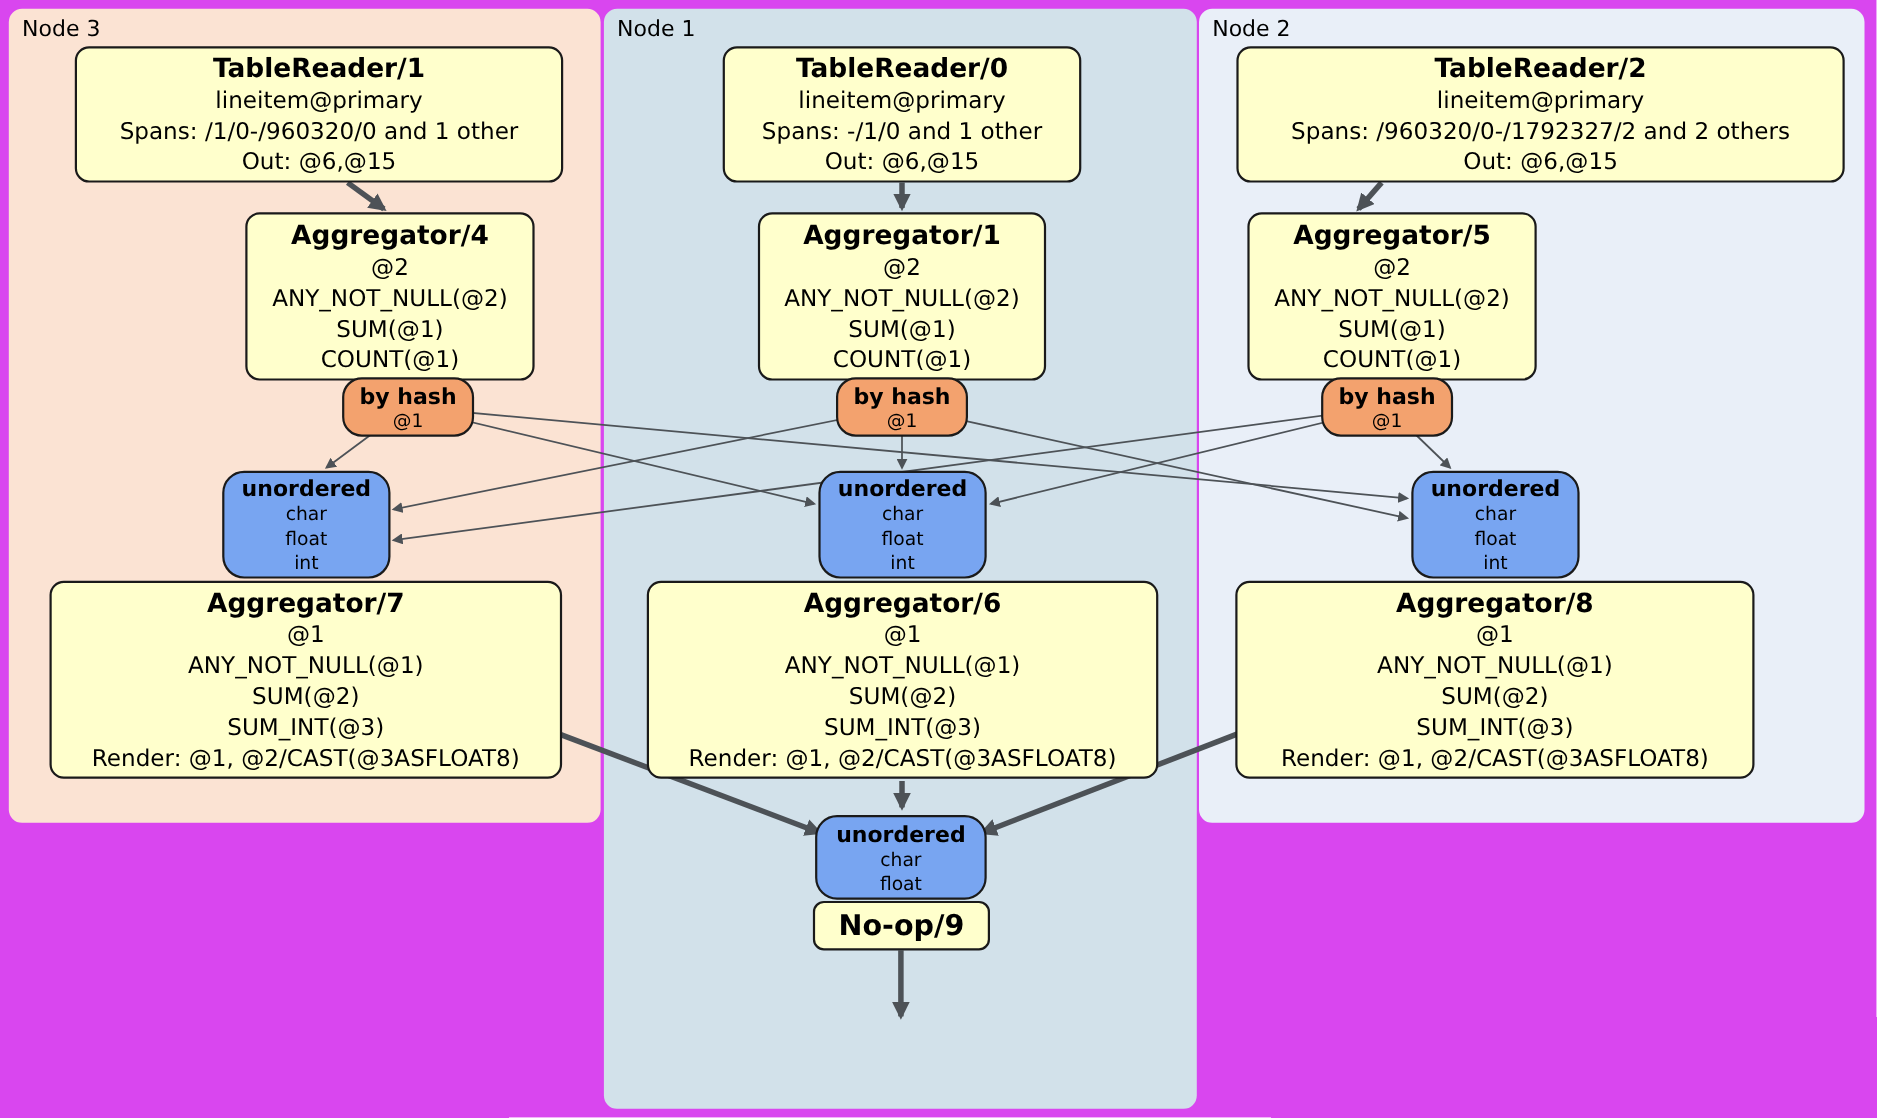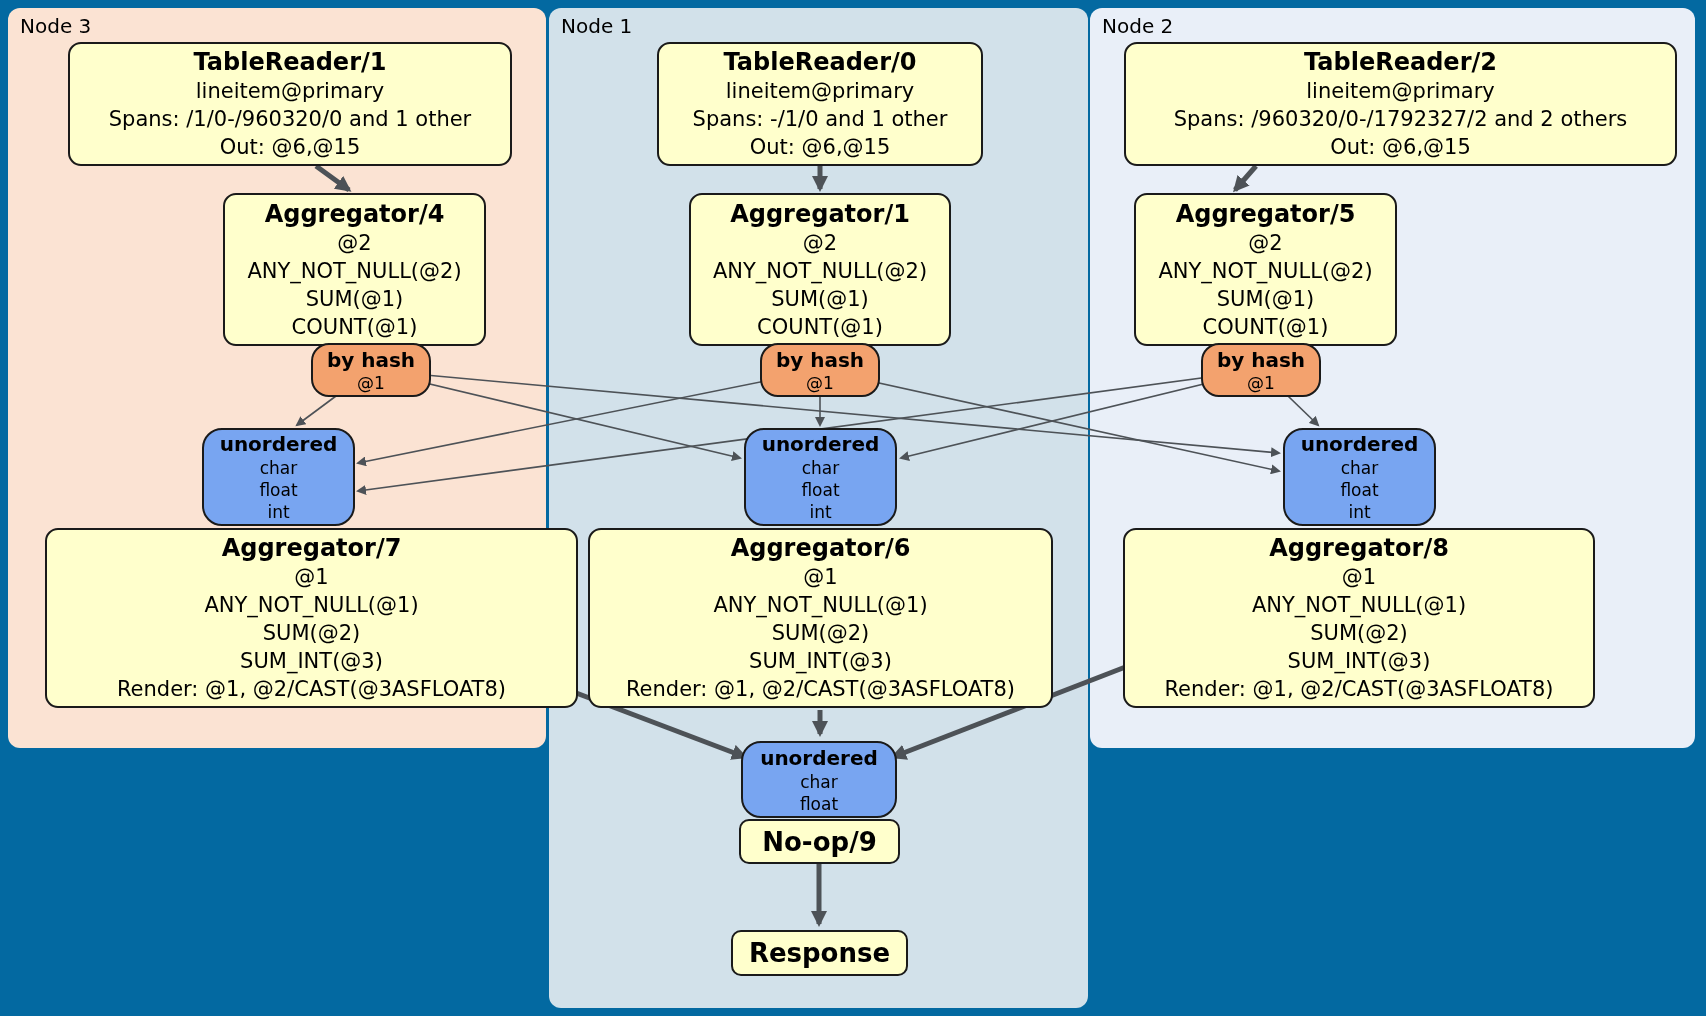--- a/index.html
+++ b/index.html
@@ -1,17 +1,17 @@
 <!DOCTYPE html>
 <html style="--panel-node3: #fbe3d3; --panel-node1: #d2e1ea; --panel-node2: #e9eff8; --box-yellow: #ffffcc; --box-orange: #f3a26e; --box-blue: #78a5f1; --box-border: #1a1a1a; --edge-color: #4d5257;"><head>
 <meta charset="utf-8">
 <style>
   html,body{margin:0;padding:0;background:#ffffff;}
   .canvas{
-    position:relative;width:1706px;height:1016px;overflow:hidden;background:#0369a1;
+    position:relative;width:1706px;height:1016px;overflow:hidden;background:#d946ef;
     font-family:"DejaVu Sans","Liberation Sans",sans-serif;color:#000;
   }
   .panel{position:absolute;border-radius:12px;z-index:0;}
   .panel-label{position:absolute;left:12px;top:6px;font-size:20px;color:#000;}
   .edges{position:absolute;left:0;top:0;z-index:1;color:var(--edge-color,#4d5257);}
   .box{
     position:absolute;box-sizing:border-box;z-index:2;
     border:2px solid var(--box-border,#1a1a1a);border-radius:13px;
     background:var(--box-yellow,#ffffcc);
     display:flex;flex-direction:column;align-items:center;justify-content:center;
@@ -134,21 +134,21 @@
     <div>float</div>
     <div>int</div>
   </div>
   <div class="box sync" style="left:1283px;top:428px;width:153px;height:98px;">
     <div class="t">unordered</div>
     <div>char</div>
     <div>float</div>
     <div>int</div>
   </div>
 
-  <div class="box" style="left:45px;top:528px;width:533px;height:180px;">
+  <div class="box" style="left:45px;top:528px;width:466px;height:180px;">
     <div class="t">Aggregator/7</div>
     <div>@1</div>
     <div>ANY_NOT_NULL(@1)</div>
     <div>SUM(@2)</div>
     <div>SUM_INT(@3)</div>
     <div>Render: @1, @2/CAST(@3ASFLOAT8)</div>
   </div>
   <div class="box" style="left:588px;top:528px;width:465px;height:180px;">
     <div class="t">Aggregator/6</div>
     <div>@1</div>
@@ -167,17 +167,14 @@
   </div>
 
   <div class="box sync" style="left:741px;top:741px;width:156px;height:77px;">
     <div class="t">unordered</div>
     <div>char</div>
     <div>float</div>
   </div>
   <div class="box term" style="left:739px;top:819px;width:161px;height:45px;border-radius:10px;">
     <div class="t">No-op/9</div>
   </div>
-  <div class="box term" style="left:731px;top:930px;width:177px;height:46px;border-radius:10px;">
-    <div class="t">Response</div>
-  </div>
 
 </div>
 
 </body></html>

